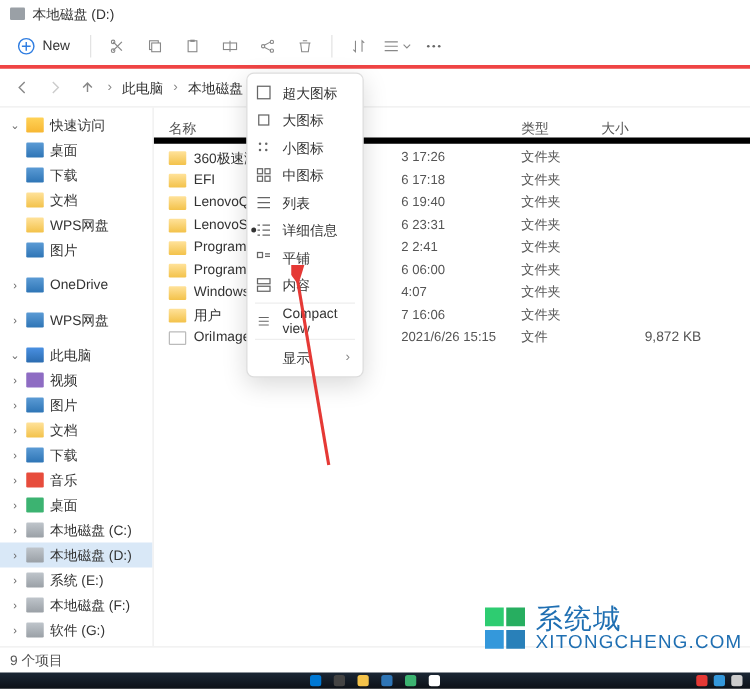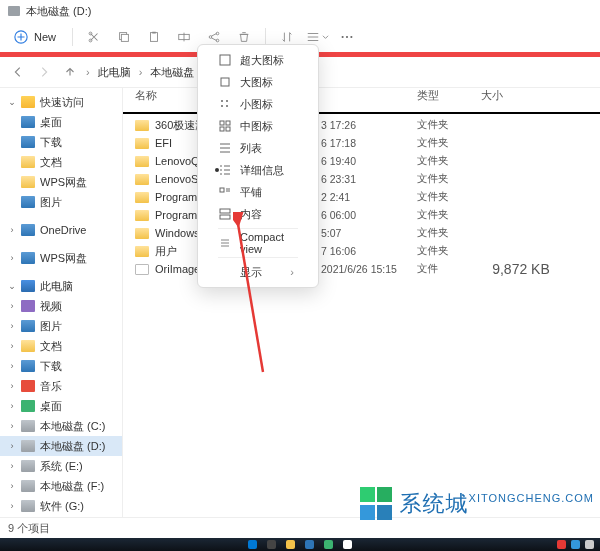--- a/index.html
+++ b/index.html
@@ -1,19 +1,19 @@
 <!DOCTYPE html>
 <html><head>
 <meta charset="utf-8">
 <style>
 html,body{margin:0;padding:0;font-family:"Segoe UI","Microsoft YaHei",sans-serif;font-size:11px;color:#222;background:#f5f5f5;width:600px;height:551px;overflow:hidden}
 .window{background:#fff;width:600px;height:538px;position:relative;box-sizing:border-box}
 .titlebar{height:22px;display:flex;align-items:center;padding:0 8px;font-size:11px;color:#333}
 .titlebar .drive-ico{width:12px;height:10px;background:#9aa0a6;margin-right:6px;border-radius:1px}
-.toolbar{height:30px;display:flex;align-items:center;padding:0 6px;gap:4px;border-bottom:5px solid #ef4444}
+.toolbar{height:30px;display:flex;align-items:center;padding:0 6px;gap:4px;border-bottom:3px solid #ef4444}
 .tbtn{display:flex;align-items:center;justify-content:center;width:26px;height:24px;color:#666;border-radius:4px}
 .tbtn.new{width:auto;padding:0 8px;gap:6px;color:#333}
 .tbtn.new .plus{width:14px;height:14px;color:#2f7de1}
 .sep{width:1px;height:18px;background:#e3e3e3;margin:0 4px}
 svg{display:block}
 .addrbar{height:30px;display:flex;align-items:center;padding:0 6px;gap:2px;border-bottom:1px solid #eee;color:#555}
 .navico{width:24px;height:24px;display:flex;align-items:center;justify-content:center;color:#777}
 .crumb{padding:2px 4px;color:#333}
 .chev{color:#888;padding:0 2px}
 .body{display:flex;height:calc(100% - 82px - 20px)}
@@ -26,49 +26,49 @@
 .sico.star{background:linear-gradient(#ffd257,#f7b733)}
 .sico.folder{background:linear-gradient(#ffe29a,#f3c24a)}
 .sico.blue{background:linear-gradient(#5b9bd5,#2e75b6)}
 .sico.drive{background:linear-gradient(#bfc5cb,#9aa0a6)}
 .sico.pc{background:linear-gradient(#4a90e2,#2b6cb0)}
 .sico.green{background:#3cb371}
 .sico.red{background:#e74c3c}
 .sico.purple{background:#8e6cc3}
 .blank{height:8px}
 .main{flex:1;position:relative;overflow:hidden}
-.colhead{display:flex;align-items:flex-start;height:24px;padding-left:12px;color:#555;border-bottom:2px solid #000000}
+.colhead{display:flex;align-items:flex-end;height:24px;padding-left:12px;color:#555;border-bottom:5px solid #000000}
 .colhead span{display:inline-block}
 .c-name{width:186px}
 .c-date{width:96px}
 .c-type{width:64px}
 .c-size{width:80px}
 .rows{padding-top:2px}
 .row{display:flex;align-items:center;height:18px;padding-left:12px;color:#333}
 .row .fico{width:14px;height:11px;background:linear-gradient(#ffe29a,#f3c24a);border-radius:1px;margin-right:6px;flex:0 0 14px}
 .row .fico.file{background:#fff;border:1px solid #bbb;box-sizing:border-box}
 .row .nm{width:166px;white-space:nowrap;overflow:hidden;text-overflow:ellipsis}
 .row .dt{width:96px;color:#555;font-size:10.5px}
 .row .tp{width:64px;color:#555;font-size:10.5px}
-.row .sz{width:80px;color:#555;font-size:14px;text-align:center}
-.menu{position:absolute;left:197px;top:44px;width:92px;background:#fff;border:1px solid #ddd;border-radius:6px;box-shadow:0 6px 20px rgba(0,0,0,.15);padding:4px 14px;z-index:10}
+.row .sz{width:80px;color:#555;font-size:11px;text-align:right}
+.menu{position:absolute;left:197px;top:58px;width:92px;background:#fff;border:1px solid #ddd;border-radius:6px;box-shadow:0 6px 20px rgba(0,0,0,.15);padding:4px 0;z-index:10}
 .mitem{display:flex;align-items:center;height:22px;padding:0 10px 0 6px;gap:8px;color:#333}
 .mitem .mico{width:14px;height:14px;display:flex;align-items:center;justify-content:center;color:#555}
 .mitem .dot{width:4px;height:4px;border-radius:50%;background:#333;position:absolute;left:3px}
 .mitem.sel{position:relative}
 .mitem .arrow{margin-left:auto;color:#888}
 .msep{height:1px;background:#eee;margin:3px 6px}
 .status{position:absolute;left:0;bottom:0;height:20px;width:100%;display:flex;align-items:center;padding-left:8px;color:#555;border-top:1px solid #eee;background:#fff}
 .red-arrow{position:absolute;left:233px;top:212px;z-index:20;pointer-events:none}
 .watermark{position:absolute;right:6px;bottom:30px;display:flex;align-items:center;gap:6px;z-index:30}
 .wm-logo{display:flex;gap:2px;flex-wrap:wrap;width:34px;height:34px}
 .wm-logo div{width:15px;height:15px}
-.wm-text{display:flex;flex-direction:row;line-height:1}
+.wm-text{display:flex;flex-direction:column;line-height:1}
 .wm-text .big{font-size:22px;color:#1f6fb2;font-weight:500;letter-spacing:1px}
-.wm-text .small{font-size:11px;color:#1f6fb2;letter-spacing:1px}
+.wm-text .small{font-size:15px;color:#1f6fb2;letter-spacing:1px}
 .taskbar{position:absolute;left:0;bottom:0;width:600px;height:13px;background:linear-gradient(#1b2735,#0d1117);display:flex;align-items:center;justify-content:center;gap:10px;z-index:40}
 .taskbar .tico{width:9px;height:9px;border-radius:2px}
 .taskbar .tray{position:absolute;right:6px;display:flex;gap:5px}
 </style>
 </head>
 <body>
 
 <div class="window">
 
   <div class="titlebar">
@@ -323,21 +323,21 @@
           <div class="row">
             <span class="fico"></span>
             <span class="nm">Program Files (x86)</span>
             <span class="dt">6 06:00</span>
             <span class="tp">文件夹</span>
             <span class="sz"></span>
           </div>
           <div class="row">
             <span class="fico"></span>
             <span class="nm">Windows</span>
-            <span class="dt">5:07</span>
+            <span class="dt">4:07</span>
             <span class="tp">文件夹</span>
             <span class="sz"></span>
           </div>
           <div class="row">
             <span class="fico"></span>
             <span class="nm">用户</span>
             <span class="dt">7 16:06</span>
             <span class="tp">文件夹</span>
             <span class="sz"></span>
           </div>

